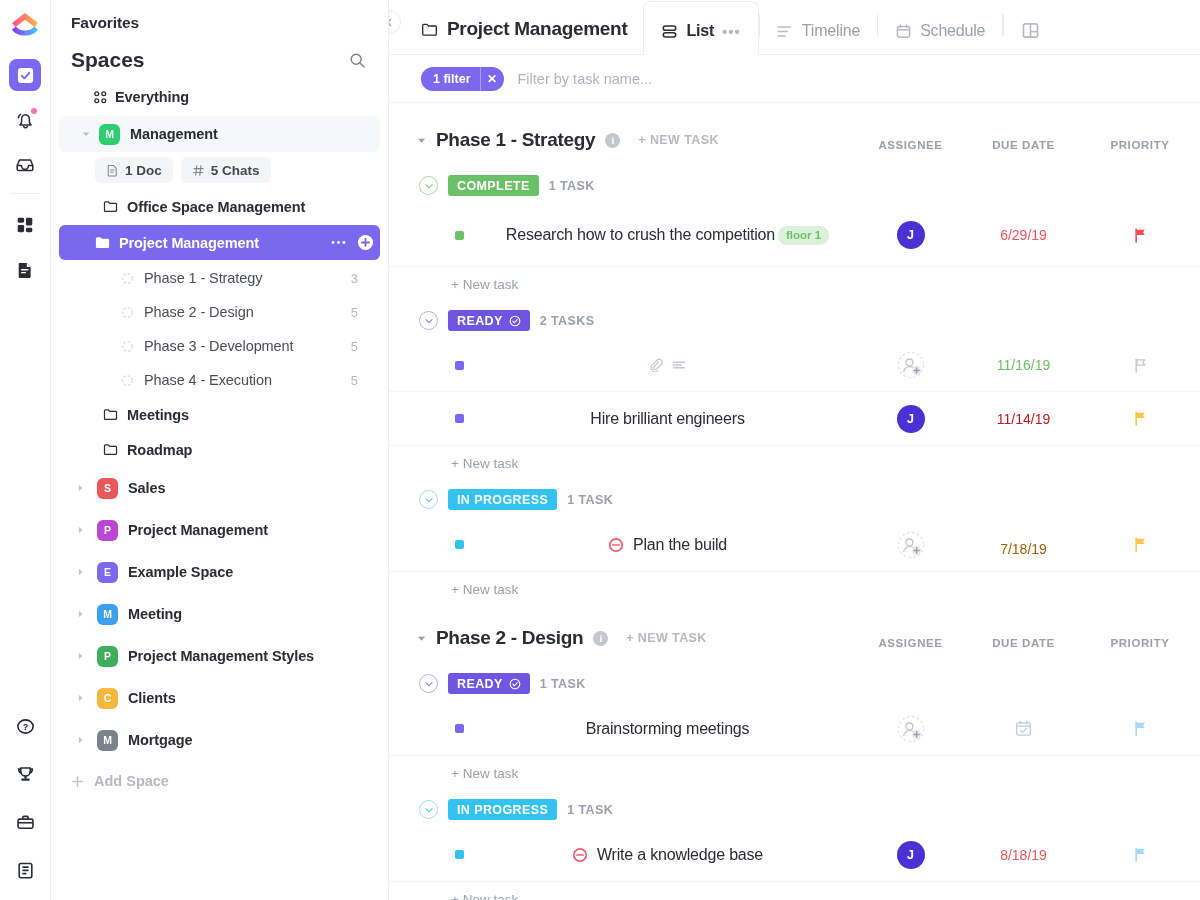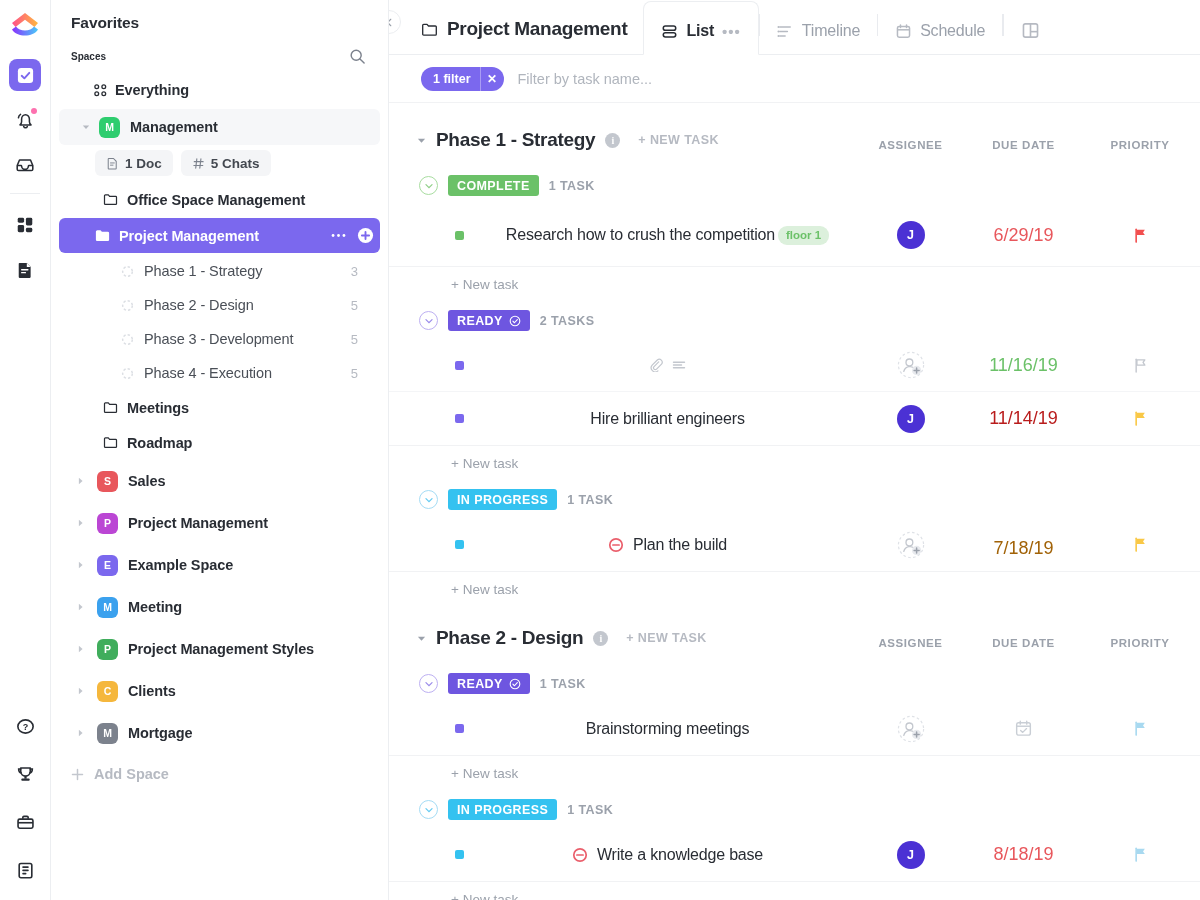--- a/index.html
+++ b/index.html
@@ -43,21 +43,21 @@
     padding-top: 4px; overflow: hidden; position: relative;
   }
   .sb-section-title {
     font-size: 15.5px; font-weight: 700; color: #292d34;
     padding: 10px 20px 8px 20px; letter-spacing: -0.1px;
   }
   .sb-spaces-row {
     display: flex; align-items: center; justify-content: space-between;
     padding: 8px 22px 6px 20px;
   }
-  .sb-spaces-row .lbl { font-size: 10px; font-weight: 700; color: #292d34; }
+  .sb-spaces-row .lbl { font-size: 21px; font-weight: 700; color: #292d34; }
   .sb-row {
     display: flex; align-items: center; height: 36px;
     padding: 0 14px 0 20px; cursor: pointer; border-radius: 6px;
     margin: 1px 8px 1px 8px;
   }
   .sb-row .caret {
     width: 14px; flex: 0 0 14px; font-size: 8px; color: #a9aeb8;
     display:flex; align-items:center; justify-content:center;
   }
   .sb-row .caret svg { display:block; }
@@ -217,21 +217,21 @@
   }
   .t-right { display: flex; align-items: center; }
   .cell { width: 113px; display: flex; align-items: center; justify-content: center; }
   .cell.c-pri { width: 120px; }
   .avatar {
     width: 28px; height: 28px; border-radius: 50%; color: #fff;
     font-size: 12.5px; font-weight: 600; display: flex;
     align-items: center; justify-content: center;
   }
   .avatar-empty { width: 28px; height: 28px; position: relative; }
-  .date { font-size: 18px; font-weight: 500; }
+  .date { font-size: 14px; font-weight: 500; }
   .new-task-row {
     font-size: 13.5px; color: #9ba1ab; padding: 11px 0 4px 62px; cursor: pointer;
   }
   svg { display: block; }
 </style>
 </head>
 <body>
 
 <div class="app">
 

